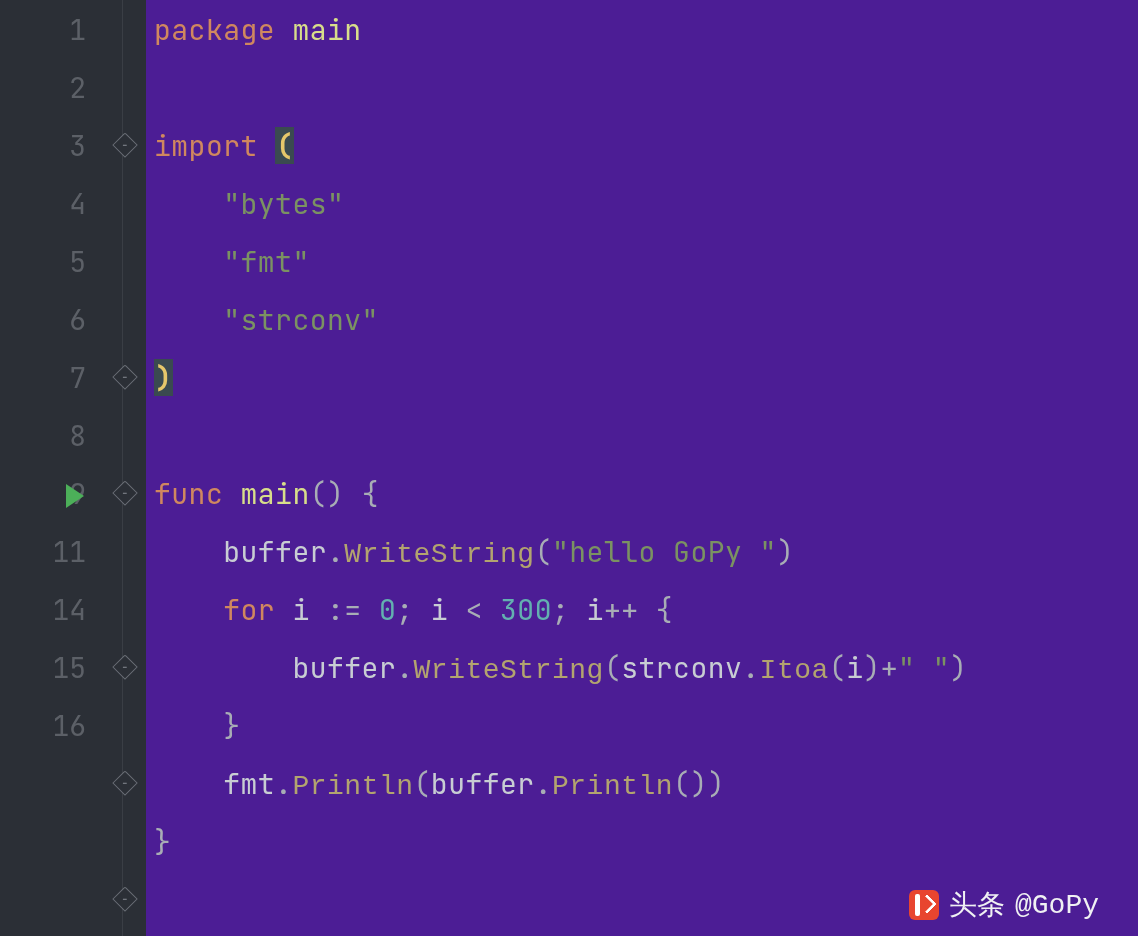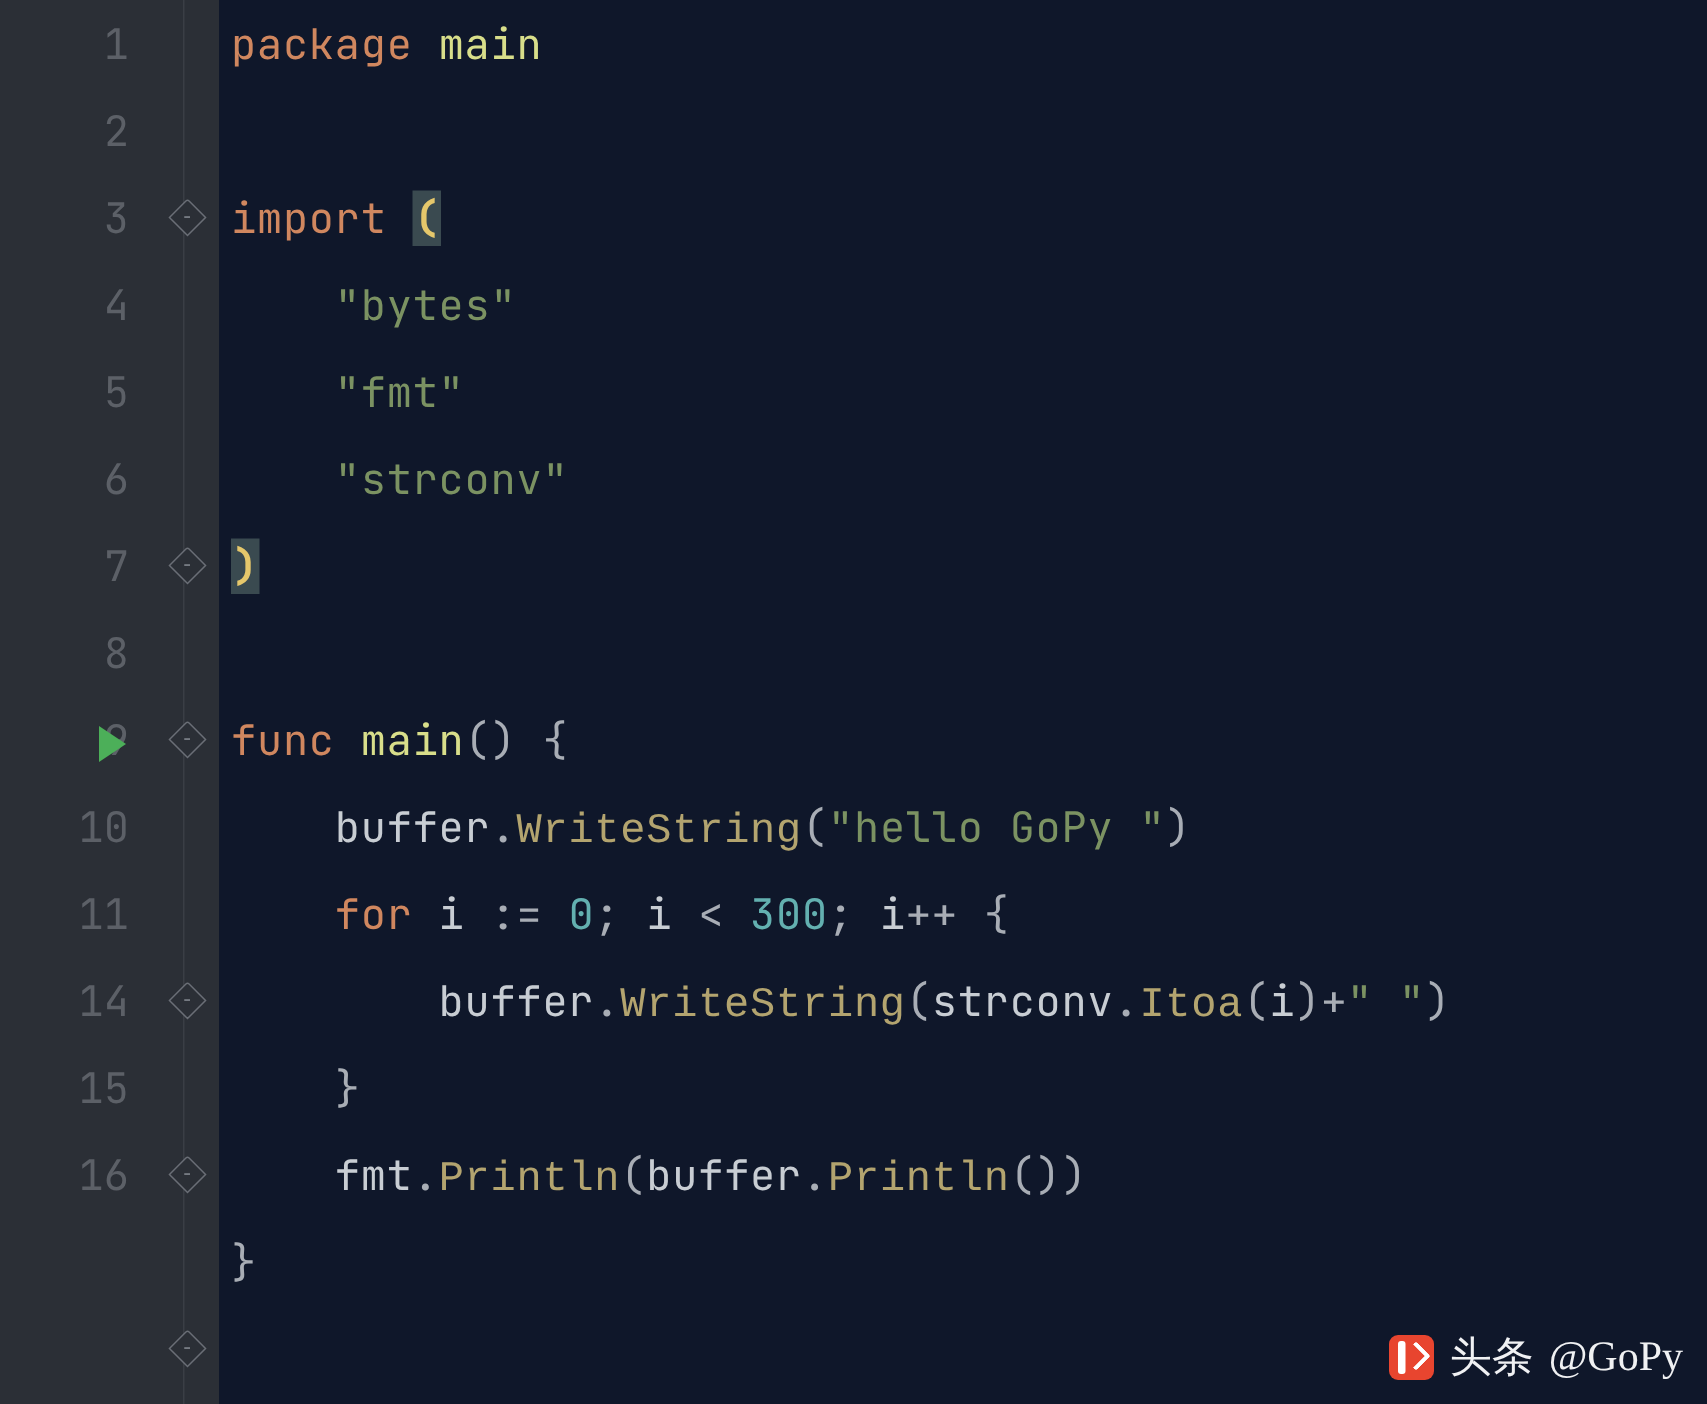--- a/index.html
+++ b/index.html
@@ -1,39 +1,39 @@
 <!DOCTYPE html>
 <html><head>
 <meta charset="utf-8">
 <style>
 * { margin:0; padding:0; box-sizing:border-box; }
 html,body { width:1138px; height:936px; background:#2b2f36; overflow:hidden; font-family:"JetBrains Mono","Fira Code",Consolas,monospace; }
 .editor { display:flex; height:100%; }
 .gutter { width:104px; background:#2b2f36; flex-shrink:0; position:relative; }
 .fold-col { width:42px; background:#2b2f36; flex-shrink:0; position:relative; }
-.code-col { flex:1; background:#0f172a; position:relative; padding-left:8px; }
+.code-col { flex:1; background:#4c1d95; position:relative; padding-left:8px; }
 .row { height:58px; display:flex; align-items:center; }
 .lnum { color:#5c6067; font-size:28px; text-align:right; padding-right:18px; width:100%; }
 .fold-cell { width:42px; height:58px; display:flex; align-items:center; justify-content:center; position:relative; }
 .fold-marker { width:18px; height:18px; border:1px solid #6a6e76; background:#2b2f36; position:relative; z-index:2; transform:rotate(45deg); display:flex; align-items:center; justify-content:center; border-top-left-radius:2px; }
 .fold-marker .minus { transform:rotate(-45deg); font-size:12px; color:#8a8e96; line-height:1; }
 .code-line { font-size:28px; white-space:pre; letter-spacing:0.5px; }
 .kw { color:#d0875f; }
 .ident { color:#c8cdd3; }
 .pkg { color:#d8de8a; }
 .paren { color:#e5c76b; font-weight:bold; }
 .hl-paren { background:#3a4a50; color:#e5c76b; padding:0 1px; }
 .str { color:#7b9262; }
 .type { color:#63b0b0; }
 .method { color:#b3a46f;font-family:Liberation Mono, monospace; }
 .num { color:#63b0b0; }
 .pale { color:#a8adb5; }
 .run-gutter { position:absolute; left:66px; width:0; height:0; border-left:18px solid #4caf59; border-top:12px solid transparent; border-bottom:12px solid transparent; }
 .vline-main { position:absolute; left:18px; top:0; bottom:0; width:1px; background:#3a3e45; }
-.watermark { position:absolute; right:16px; bottom:12px; color:#f0f1f3; font-size:28px; font-family:Liberation Serif, serif; display:flex; align-items:center; gap:10px; }
+.watermark { position:absolute; right:39px; bottom:12px; color:#f0f1f3; font-size:28px; font-family:Liberation Mono, monospace; display:flex; align-items:center; gap:10px; }
 .wm-icon { width:30px; height:30px; background:#e8452f; border-radius:6px; position:relative; }
 .wm-icon::before { content:""; position:absolute; left:6px; top:4px; width:5px; height:22px; background:#fff; border-radius:2px; }
 .wm-icon::after { content:""; position:absolute; right:5px; top:7px; width:11px; height:11px; border:3px solid #fff; border-left:none; border-bottom:none; transform:rotate(45deg); border-radius:2px; }
 .top-border { position:absolute; top:0; left:0; right:0; height:4px; background:#2b2f36; }
 .tab-hint { position:absolute; top:0; left:130px; width:62px; height:4px; background:#4aa7c4; }
 </style>
 </head>
 <body>
 
 <div class="editor">
@@ -61,23 +61,20 @@
       </div>
       <div class="row">
         <div class="lnum">7</div>
       </div>
       <div class="row">
         <div class="lnum">8</div>
       </div>
       <div class="run-gutter" style="position: absolute; top: 484px;"></div>
       <div class="row">
         <div class="lnum">9</div>
-      </div>
-      <div class="row">
-        <div class="lnum">10</div>
       </div>
       <div class="row">
         <div class="lnum">11</div>
       </div>
       <div class="row">
         <div class="lnum">14</div>
       </div>
       <div class="row">
         <div class="lnum">15</div>
       </div>

